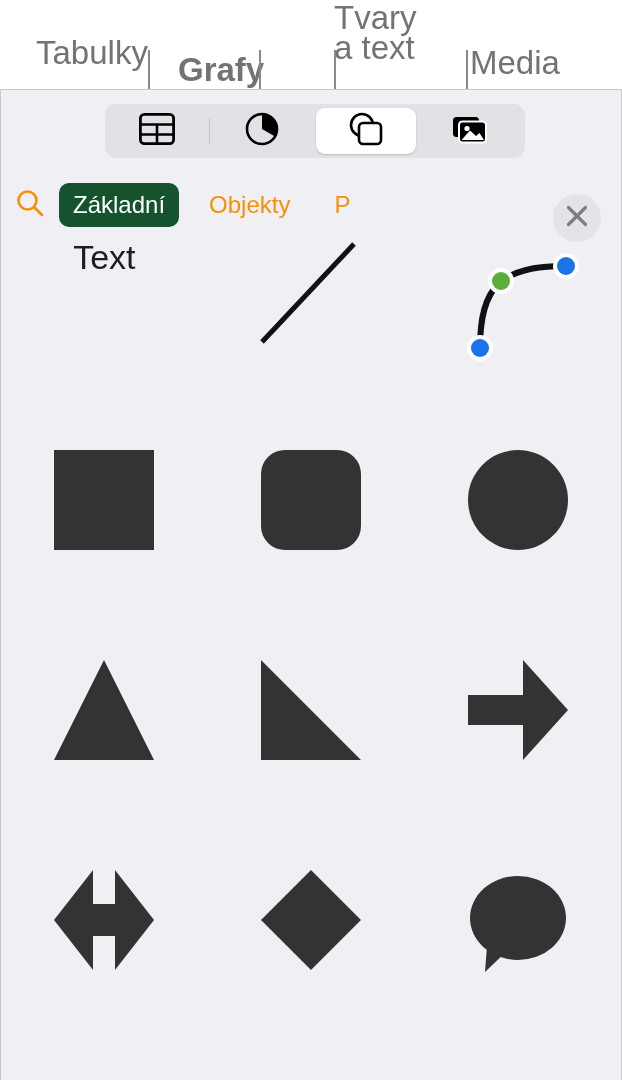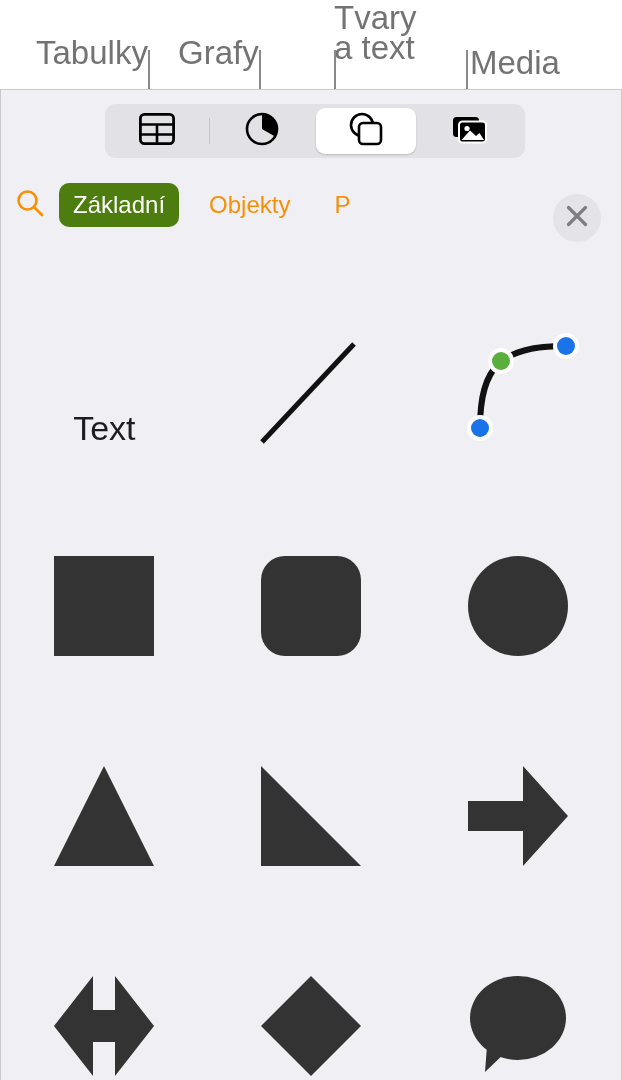--- a/index.html
+++ b/index.html
@@ -124,57 +124,57 @@
     font-size: 24px;
     color: #f79009;
     padding: 0 14px;
     height: 44px;
     line-height: 44px;
     border-radius: 10px;
     white-space: nowrap;
     cursor: default;
   }
   .tab.active {
-    background: #4d7c0f;
+    background: #14532d;
     color: #ffffff;
   }
   .tab + .tab { margin-left: 16px; }
 
   
   #shape-grid {
     position: absolute;
     left: 0;
     top: 148px;
     width: 620px;
     height: 840px;
     display: grid;
     grid-template-columns: repeat(3, 1fr);
     grid-template-rows: repeat(4, 210px);
   }
   .shape-cell {
     display: flex;
-    align-items: flex-end;
+    align-items: flex-start;
     justify-content: center;
     cursor: default;
   }
   .shape-cell svg { display: block; }
   .text-shape {
     font-size: 34px;
     color: #1d1d1f;
     font-family: "Liberation Sans", sans-serif;
   }
 </style>
 </head>
 <body>
 
 <div id="callout-layer">
   <div class="callout-label" style="left:36px; top:38px;">Tabulky</div>
   <div class="callout-line" style="left:148px; top:50px; height:39px;"></div>
 
-  <div class="callout-label" style="left:178px; top:38px;">Grafy</div>
+  <div class="callout-label" style="left:178px; top:55px;font-weight:bold;">Grafy</div>
   <div class="callout-line" style="left:259px; top:50px; height:39px;"></div>
 
   <div class="callout-label" style="left:334px; top:3px;">Tvary
 a text</div>
   <div class="callout-line" style="left:334px; top:50px; height:39px;"></div>
 
   <div class="callout-label" style="left:470px; top:38px;margin-top:10px;">Media</div>
   <div class="callout-line" style="left:466px; top:50px; height:39px;"></div>
 </div>
 

